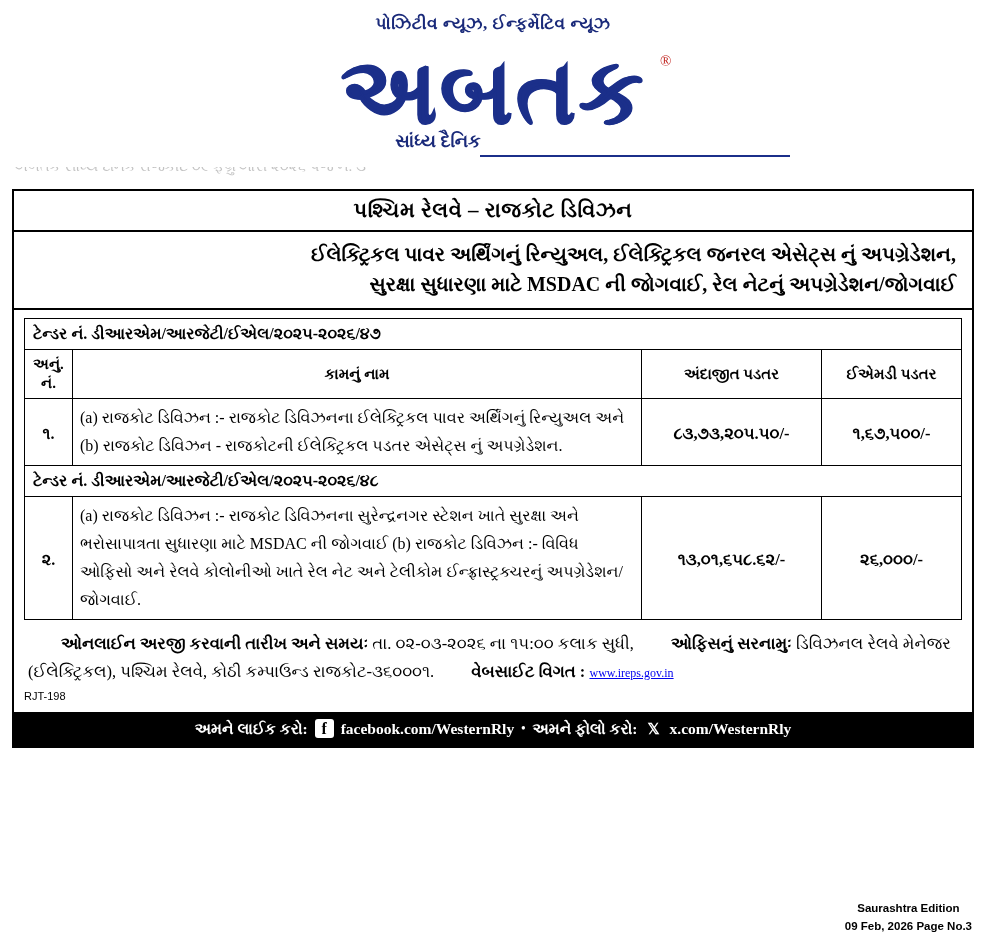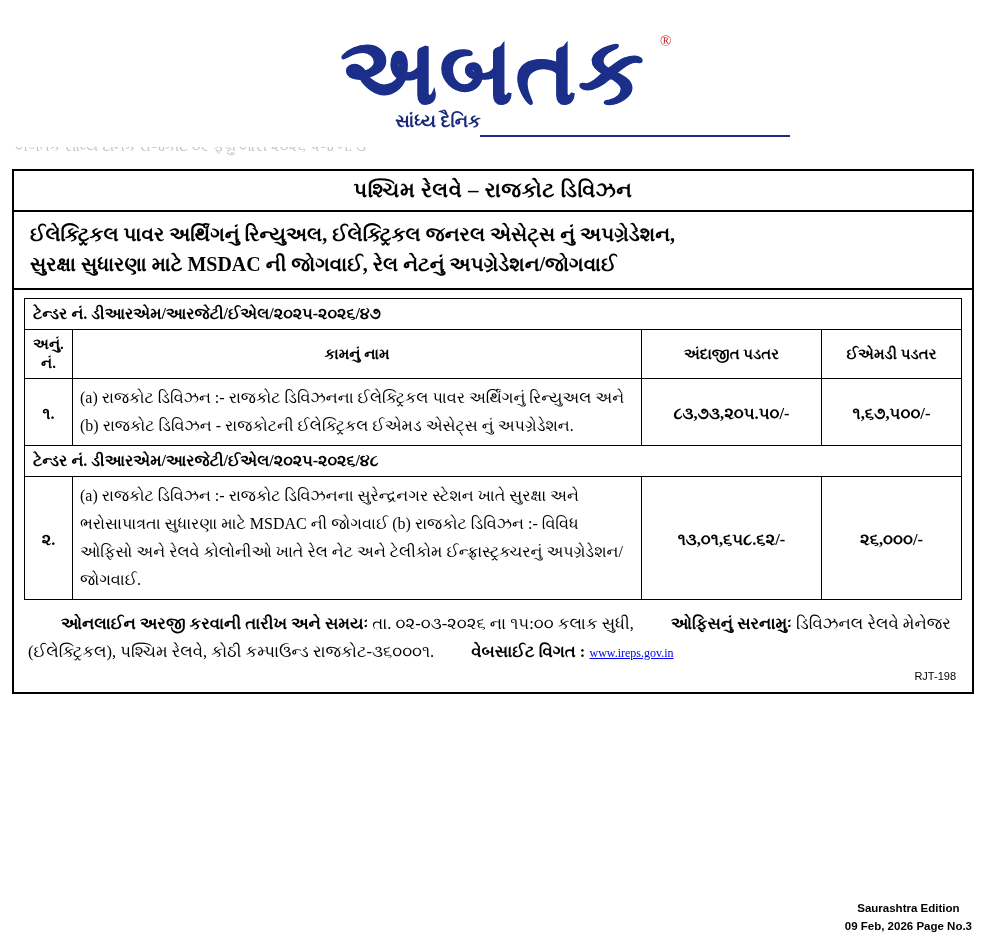--- a/index.html
+++ b/index.html
@@ -88,21 +88,21 @@
   .ad-title {
     text-align: center;
     font-family: "Liberation Serif", serif;
     font-weight: bold;
     font-size: 21px;
     padding: 7px 4px 7px 4px;
     border-bottom: 2px solid #000;
     letter-spacing: 0.5px;
   }
   .ad-subtitle {
-    text-align: left;
+    text-align: right;
     font-family: "Liberation Serif", serif;
     font-weight: bold;
     font-size: 20px;
     line-height: 1.5;
     padding: 7px 16px 9px 16px;
     border-bottom: 2px solid #000;
   }
   .ad-inner {
     padding: 8px 10px 6px 10px;
   }
@@ -169,21 +169,21 @@
     line-height: 1.72;
     padding: 10px 4px 2px 4px;
     text-align: left;
   }
   .ad-footnote b { font-weight: bold; margin-left: 33px; }
   .ad-footnote .url {
     text-decoration: underline;
     font-size: 12px;
   }
   .ref-code {
-    text-align: right;
+    text-align: left;
     font-family: "Liberation Sans", sans-serif;
     font-size: 11px;
     padding: 2px 6px 4px 0;
   }
 
   
   .social-bar {
     background: #000;
     color: #fff;
     text-align: center;
@@ -231,20 +231,21 @@
     font-size: 11.5px;
     font-weight: bold;
     line-height: 1.55;
     margin-left: 36px;
   }
 </style>
 </head>
 <body>
 
 <div class="masthead">
+  <div class="masthead-tagline-top">પોઝિટીવ ન્યૂઝ, ઈન્ફર્મેટિવ ન્યૂઝ</div>
   <div class="logo-wrap">
     <div class="logo-text">અબતક</div>
     <div class="logo-reg">®</div>
   </div>
   <div class="masthead-tagline-bottom">સાંધ્ય દૈનિક</div>
   <div class="mast-rule"></div>
 </div>
 
 <div class="ghost-line">
   <span>અબતક સાંધ્ય દૈનિક રાજકોટ ૦૯ ફેબ્રુઆરી ૨૦૨૬ પેજ નં. ૩</span>
@@ -266,21 +267,21 @@
           <td class="tender-no" colspan="4">ટેન્ડર નં. ડીઆરએમ/આરજેટી/ઈએલ/૨૦૨૫-૨૦૨૬/૪૭</td>
         </tr>
         <tr>
           <th class="h-sn">અનું. નં.</th>
           <th class="h-work">કામનું નામ</th>
           <th class="h-amt">અંદાજીત પડતર</th>
           <th class="h-emd">ઈએમડી પડતર</th>
         </tr>
         <tr>
           <td class="c-sn">૧.</td>
-          <td class="c-work">(a) રાજકોટ ડિવિઝન :- રાજકોટ ડિવિઝનના ઈલેક્ટ્રિકલ પાવર અર્થિંગનું રિન્યુઅલ અને (b) રાજકોટ ડિવિઝન - રાજકોટની ઈલેક્ટ્રિકલ ઈએમડ એસેટ્સ નું અપગ્રેડેશન.</td>
+          <td class="c-work">(a) રાજકોટ ડિવિઝન :- રાજકોટ ડિવિઝનના ઈલેક્ટ્રિકલ પાવર અર્થિંગનું રિન્યુઅલ અને (b) રાજકોટ ડિવિઝન - રાજકોટની ઈલેક્ટ્રિકલ પડતર એસેટ્સ નું અપગ્રેડેશન.</td>
           <td class="c-amt">૮૩,૭૩,૨૦૫.૫૦/-</td>
           <td class="c-emd">૧,૬૭,૫૦૦/-</td>
         </tr>
         <tr>
           <td class="tender-no" colspan="4">ટેન્ડર નં. ડીઆરએમ/આરજેટી/ઈએલ/૨૦૨૫-૨૦૨૬/૪૮</td>
         </tr>
         <tr>
           <td class="c-sn">૨.</td>
           <td class="c-work">(a) રાજકોટ ડિવિઝન :- રાજકોટ ડિવિઝનના સુરેન્દ્રનગર સ્ટેશન ખાતે સુરક્ષા અને ભરોસાપાત્રતા સુધારણા માટે MSDAC ની જોગવાઈ (b) રાજકોટ ડિવિઝન :- વિવિધ ઓફિસો અને રેલવે કોલોનીઓ ખાતે રેલ નેટ અને ટેલીકોમ ઈન્ફ્રાસ્ટ્રક્ચરનું અપગ્રેડેશન/જોગવાઈ.</td>
           <td class="c-amt">૧૩,૦૧,૬૫૮.૬૨/-</td>
@@ -294,18 +295,27 @@
       <span>તા. ૦૨-૦૩-૨૦૨૬ ના ૧૫:૦૦ કલાક સુધી,</span>
       <b>ઓફિસનું સરનામુઃ</b>
       <span>ડિવિઝનલ રેલવે મેનેજર (ઈલેક્ટ્રિકલ), પશ્ચિમ રેલવે, કોઠી કમ્પાઉન્ડ રાજકોટ-૩૬૦૦૦૧.</span>
       <b>વેબસાઈટ વિગત :</b>
       <a class="url" href="#">www.ireps.gov.in</a>
     </div>
 
     <div class="ref-code">RJT-198</div>
   </div>
 
+  <div class="social-bar">
+    <span>અમને લાઈક કરો:</span>
+    <span class="fb-badge">f</span>
+    <span>facebook.com/WesternRly</span>
+    <span class="social-sep">•</span>
+    <span>અમને ફોલો કરો:</span>
+    <span class="x-badge">𝕏</span>
+    <span>x.com/WesternRly</span>
+  </div>
 </div>
 
 <div class="edition">
   <div>Saurashtra Edition</div>
   <div>09 Feb, 2026 Page No.3</div>
 </div>
 
 </body></html>

